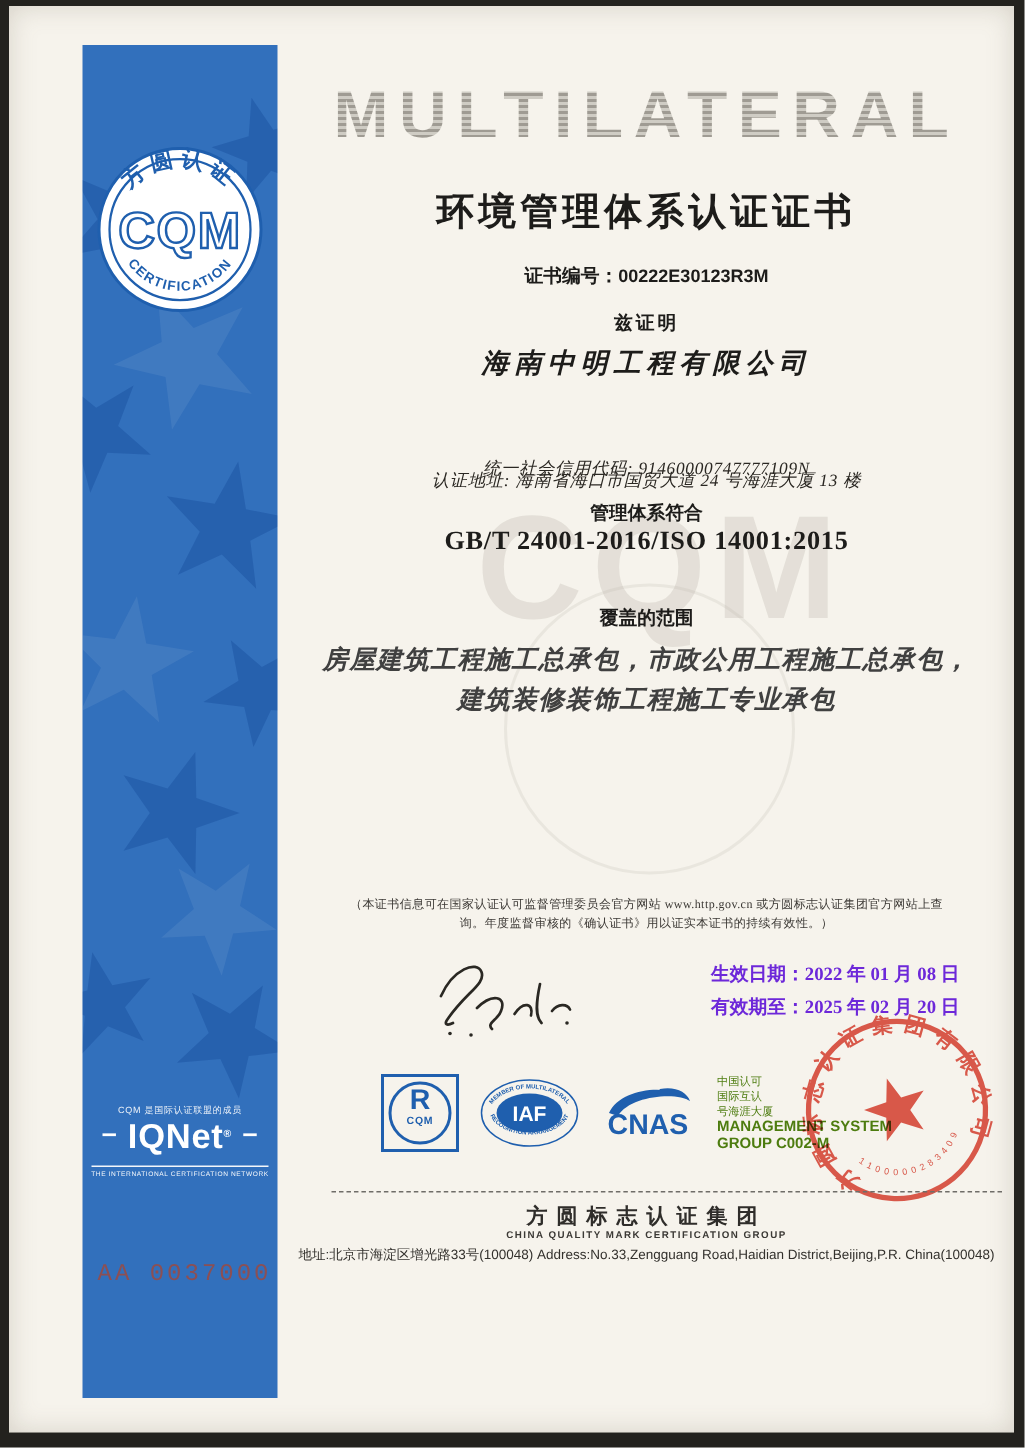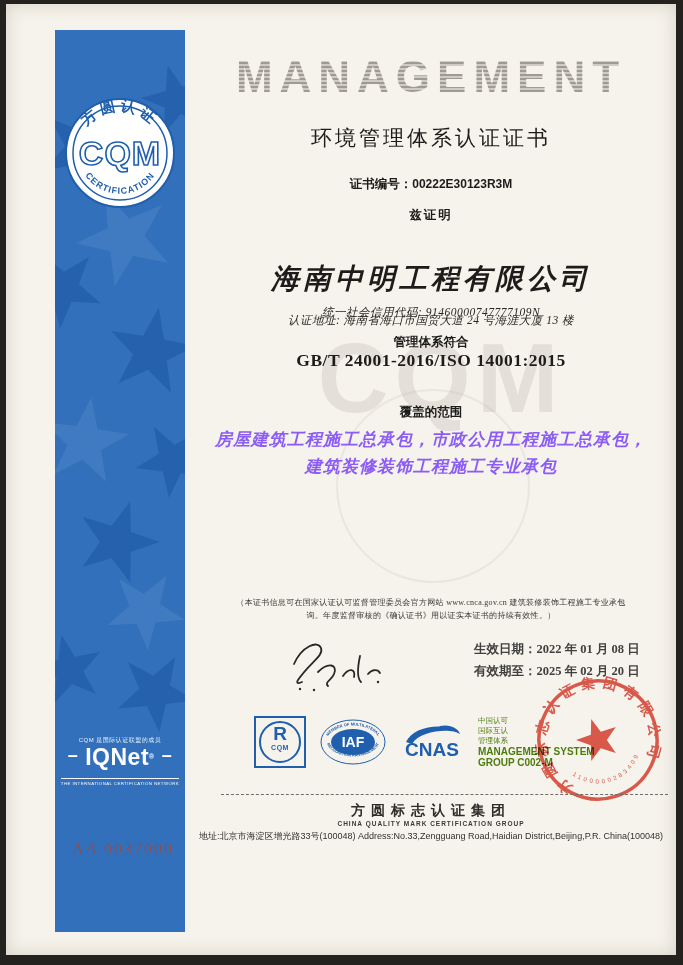--- a/index.html
+++ b/index.html
@@ -22,46 +22,46 @@
   .band svg.stars{position:absolute;left:0;top:0;}
   .cqm-logo{position:absolute;left:8px;top:66px;}
   .iqnet{position:absolute;left:0;top:706px;width:130px;text-align:center;color:#fff;}
   .iqnet .note{font-family:"Liberation Sans",sans-serif;font-size:6px;letter-spacing:.5px;opacity:.9;}
   .iqnet .name-row{font-family:"Liberation Sans",sans-serif;font-weight:bold;font-size:23px;line-height:24px;letter-spacing:.5px;}
   .iqnet .dash{font-weight:bold;position:relative;top:-4px;font-size:18px;}
   .iqnet .reg{font-size:7px;vertical-align:top;}
   .iqnet .sub{display:inline-block;font-family:"Liberation Sans",sans-serif;font-size:4.4px;letter-spacing:.4px;border-top:1px solid #fff;padding-top:2px;margin-top:1px;opacity:.95;}
   .serial{
     position:absolute;left:0;top:810px;width:136px;text-align:center;
-    font-family:Liberation Serif, serif;font-size:16px;letter-spacing:2px;
+    font-family:Liberation Mono, monospace;font-size:16px;letter-spacing:2px;
     color:#9c4a42;opacity:.85;
   }
   
   .row{position:absolute;left:190px;width:470px;text-align:center;color:#1d1c1a;}
   .title-en{
     top:48px;font-family:"Liberation Sans",sans-serif;font-weight:bold;
     font-size:44px;letter-spacing:7px;
     background:repeating-linear-gradient(0deg,#cfccc4 0 2px,#9f9b93 2px 4px);
     -webkit-background-clip:text;background-clip:text;color:transparent;
   }
-  .title-zh{top:120px;font-size:21px;font-weight:normal;letter-spacing:3px;}
+  .title-zh{top:120px;font-size:25px;font-weight:bold;letter-spacing:3px;}
   .cert-no{top:172px;font-size:12.5px;font-weight:bold;}
   .cert-no .num{font-family:"Liberation Sans",sans-serif;font-size:12px;}
   .attest{top:203px;font-size:12.5px;font-weight:bold;letter-spacing:2px;}
-  .company{top:226px;font-size:28px;font-weight:bold;font-style:italic;letter-spacing:4px;margin-top:30px;}
+  .company{top:226px;font-size:18px;font-weight:bold;font-style:italic;letter-spacing:4px;}
   .small-line{font-size:11.5px;font-style:italic;letter-spacing:.5px;color:#2a2722;}
   .credit{top:277px;margin-top:24px;} .resid{top:293px;} .cert-addr{top:309px;}
   .conform{top:330px;font-size:12.5px;font-weight:bold;}
   .standard{top:346px;font-size:17.5px;font-weight:bold;letter-spacing:.5px;}
   .scope-label{top:400px;font-size:12.5px;font-weight:bold;}
   .scope1{top:424px;} .scope2{top:451px;}
-  .scope1,.scope2{font-size:17px;font-style:italic;font-weight:600;letter-spacing:1px;color:#8b5cf6;}
+  .scope1,.scope2{font-size:17px;font-style:italic;font-weight:600;letter-spacing:1px;color:#404040;}
   .disclaimer{top:592px;font-size:8px;line-height:13px;color:#3b3834;letter-spacing:.3px;}
   .signature{position:absolute;left:282px;top:630px;}
-  .dates{position:absolute;left:468px;top:634px;font-size:12.5px;font-weight:bold;line-height:22px;color:#404040;white-space:nowrap;}
+  .dates{position:absolute;left:468px;top:634px;font-size:12.5px;font-weight:bold;line-height:22px;color:#6d28d9;white-space:nowrap;}
   
   .wm-text{
     position:absolute;left:255px;top:318px;width:360px;text-align:center;
     font-family:"Liberation Sans",sans-serif;font-weight:bold;font-size:98px;letter-spacing:6px;
     color:rgba(185,180,168,.30);pointer-events:none;
   }
   .wm-circle{
     position:absolute;left:330px;top:385px;width:190px;height:190px;border-radius:50%;
     border:2px solid rgba(185,180,168,.20);pointer-events:none;
   }
@@ -131,37 +131,37 @@
 
     <div class="iqnet">
       <div class="note">CQM 是国际认证联盟的成员</div>
       <div class="name-row"><span class="dash">–</span> <span>IQNet</span><span class="reg">®</span> <span class="dash">–</span></div>
       <span class="sub">THE INTERNATIONAL CERTIFICATION NETWORK</span>
     </div>
 
     <div class="serial">AA 0037000</div>
   </div>
 
-  <div class="row title-en">MANAGEMENT</div>
+  <div class="row title-en">MULTILATERAL</div>
   <div class="row title-zh">环境管理体系认证证书</div>
 
   <div class="row cert-no">
     <span>证书编号：</span><span class="num">00222E30123R3M</span>
   </div>
   <div class="row attest">兹证明</div>
   <div class="row company">海南中明工程有限公司</div>
   <div class="row small-line credit">统一社会信用代码: 91460000747777109N</div>
   <div class="row small-line cert-addr">认证地址: 海南省海口市国贸大道 24 号海涯大厦 13 楼</div>
   <div class="row conform">管理体系符合</div>
   <div class="row standard">GB/T 24001-2016/ISO 14001:2015</div>
   <div class="row scope-label">覆盖的范围</div>
   <div class="row scope1">房屋建筑工程施工总承包，市政公用工程施工总承包，</div>
   <div class="row scope2">建筑装修装饰工程施工专业承包</div>
   <div class="row disclaimer">
-    <span>（本证书信息可在国家认证认可监督管理委员会官方网站 www.cnca.gov.cn 建筑装修装饰工程施工专业承包</span><br>
+    <span>（本证书信息可在国家认证认可监督管理委员会官方网站 www.http.gov.cn 或方圆标志认证集团官方网站上查</span><br>
     <span>询。年度监督审核的《确认证书》用以证实本证书的持续有效性。）</span>
   </div>
 
   <svg class="signature" width="95" height="62" viewBox="0 0 95 62">
     <g fill="none" stroke="#2a2823" stroke-width="1.8" stroke-linecap="round">
       <path d="M6 30 C14 12, 30 6, 33 14 C36 22, 22 28, 10 46 C8 49, 10 50, 14 48"></path>
       <path d="M30 38 C40 28, 50 30, 46 40 C44 46, 36 48, 40 52"></path>
       <path d="M55 42 c6 -9, 13 -7, 11 1"></path>
       <path d="M72 22 c-3 14, -3 22, 1 26"></path>
       <path d="M80 40 c4 -5, 10 -5, 12 -1"></path>
@@ -204,21 +204,21 @@
 
     <svg width="64" height="44" viewBox="0 0 64 44">
       <path d="M6 22 C14 4, 50 2, 60 14 C52 8, 20 10, 12 24 Z" fill="#1f5fae"></path>
       <path d="M40 6 C50 4, 58 8, 60 14 C54 10, 46 8, 38 9 Z" fill="#1f5fae"></path>
       <text x="32" y="36" text-anchor="middle" font-family="Liberation Sans,sans-serif" font-size="19" font-weight="bold" fill="#1f5fae">CNAS</text>
     </svg>
 
     <div class="accred">
       <div class="zh">中国认可</div>
       <div class="zh">国际互认</div>
-      <div class="zh">管理体系</div>
+      <div class="zh">号海涯大厦</div>
       <div class="en">MANAGEMENT SYSTEM</div>
       <div class="en">GROUP C002-M</div>
     </div>
   </div>
 
   <svg class="seal" width="132" height="132" viewBox="-66 -66 132 132">
     <g transform="rotate(-18)">
       <circle r="59" fill="none" stroke="#dd4a3c" stroke-width="3.5"></circle>
       <polygon points="0,-22 5.2,-7.1 20.9,-6.8 8.4,2.7 12.9,17.8 0,8.8 -12.9,17.8 -8.4,2.7 -20.9,-6.8 -5.2,-7.1" fill="#dd4a3c"></polygon>
       <defs>

